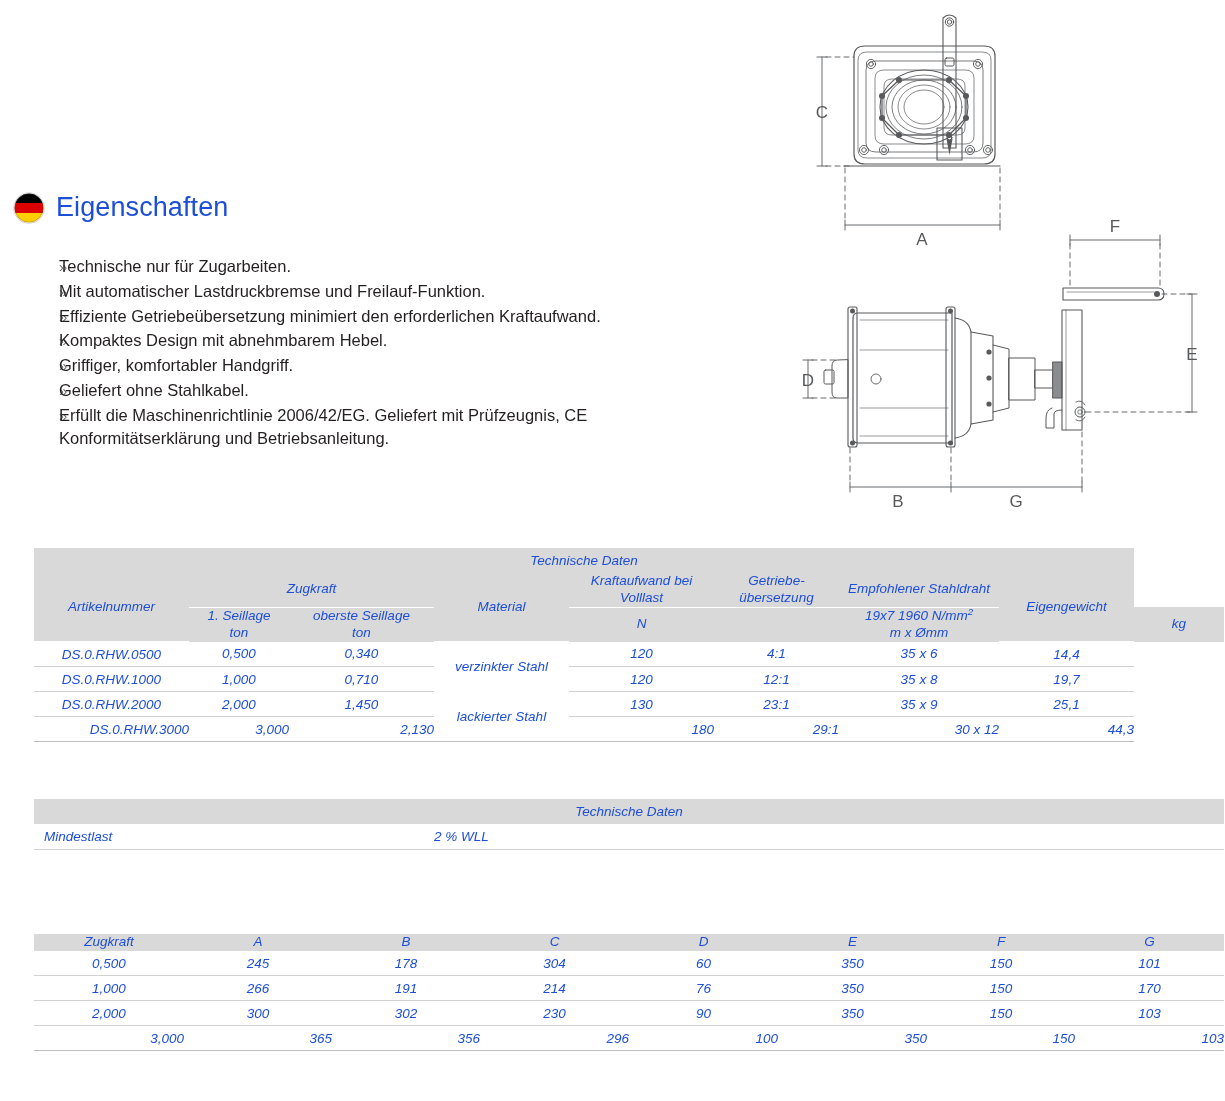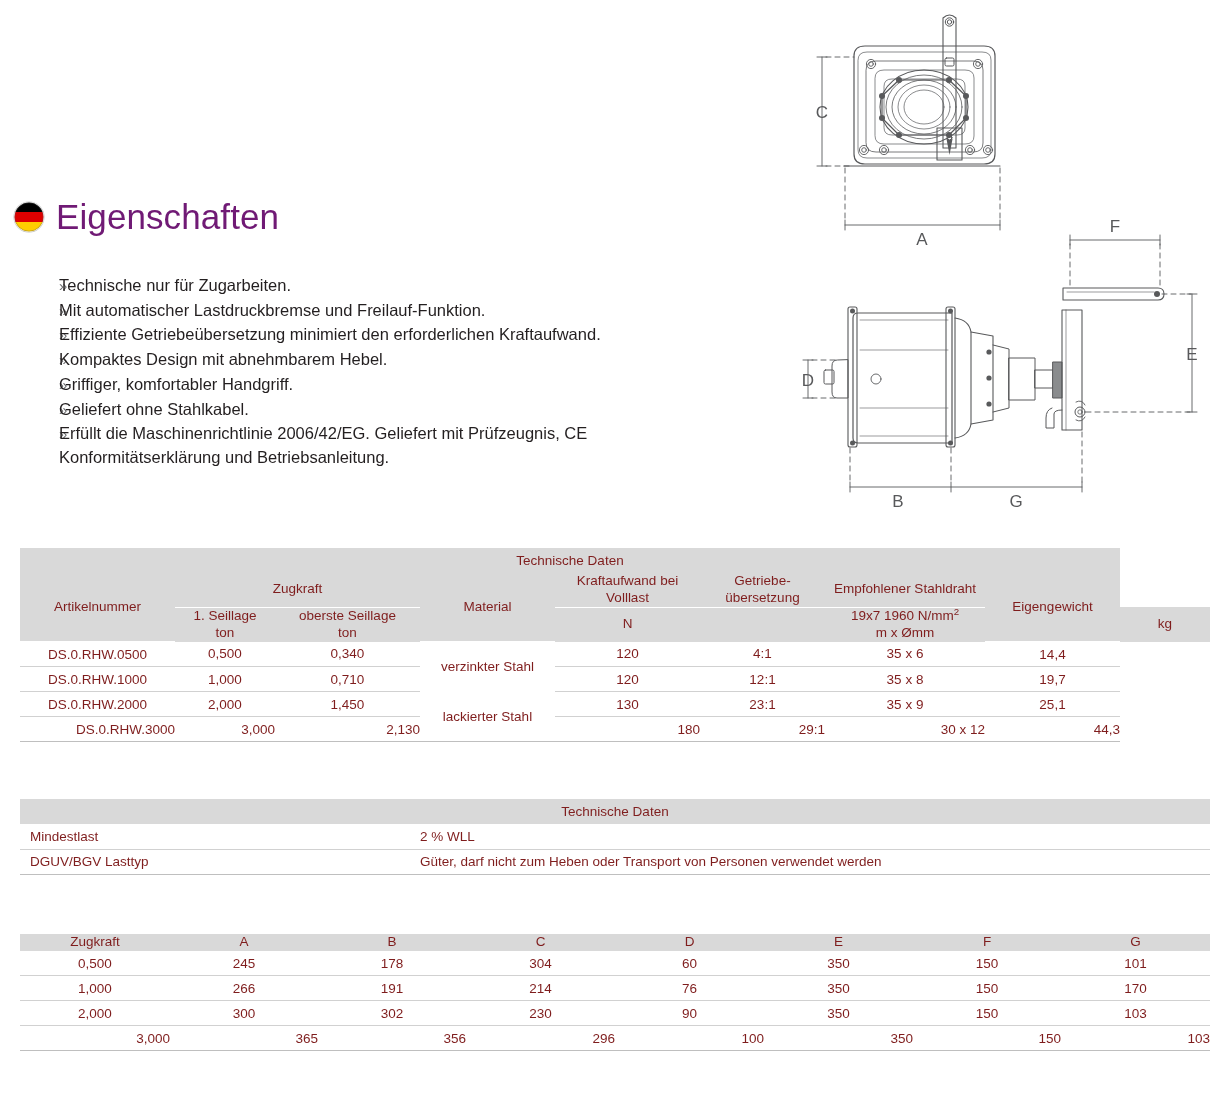--- a/index.html
+++ b/index.html
@@ -33,24 +33,24 @@
   .flag-icon {
     width: 30px;
     height: 30px;
     border-radius: 50%;
     overflow: hidden;
     flex: 0 0 auto;
     box-shadow: 0 0 0 0.5px rgba(0,0,0,0.25);
     display: block;
   }
   #features-title {
-    font-size: 35px;
+    font-size: 27px;
     font-weight: 400;
     line-height: 1;
-    color: #701a75;
+    color: #1d4ed8;
     letter-spacing: 0.1px;
   }
   #features-list {
     list-style: none;
     margin: 16px 0 0 0;
     padding: 0;
   }
   #features-list li {
     display: flex;
     align-items: flex-start;
@@ -75,25 +75,26 @@
     left: 780px;
     top: 0;
     width: 445px;
     height: 525px;
   }
   #drawings svg { display: block; }
 
   
   .data-table {
     position: absolute;
-    left: 20px;
+    left: 34px;
     width: 1190px;
     border-collapse: collapse;
     font-size: 13.5px;
-    color: #7f1d1d;
+    color: #1d4ed8;
+    font-style: italic;
   }
   #table-technical { top: 548px; }
   #table-general   { top: 799px; }
   #table-dims      { top: 934px; }
 
   .data-table td, .data-table th {
     padding: 0;
     font-weight: 400;
     vertical-align: middle;
     text-align: center;
@@ -436,24 +437,20 @@
     </colgroup>
   <thead>
     <tr>
       <th class="tbl-title-cell" colspan="2">Technische Daten</th>
     </tr>
   </thead>
   <tbody>
     <tr>
       <td class="lbl-cell">Mindestlast</td>
       <td class="val-cell">2 % WLL</td>
-    </tr>
-    <tr class="last-row">
-      <td class="lbl-cell">DGUV/BGV Lasttyp</td>
-      <td class="val-cell">Güter, darf nicht zum Heben oder Transport von Personen verwendet werden</td>
     </tr>
   </tbody>
 </table>
 
 <table class="data-table" id="table-dims">
   <colgroup>
     <col style="width:150px">
       <col style="width:148px">
       <col style="width:148px">
       <col style="width:149px">

